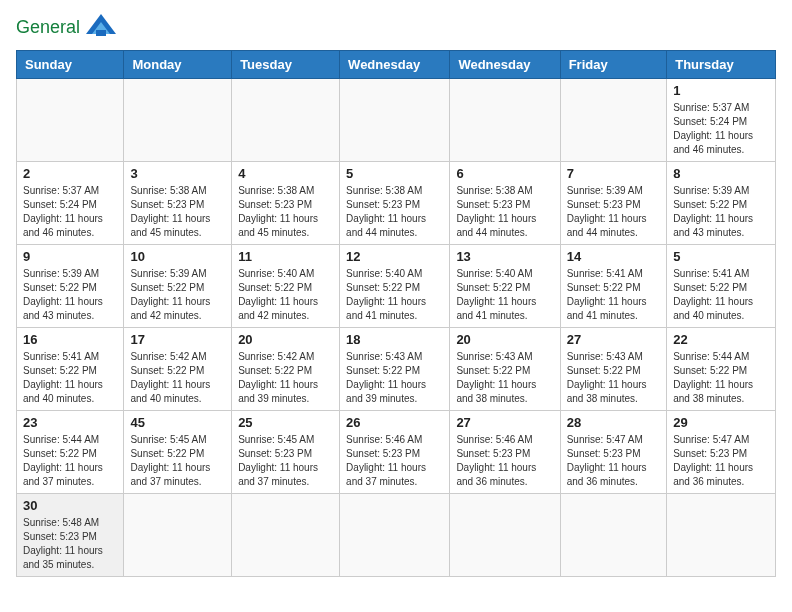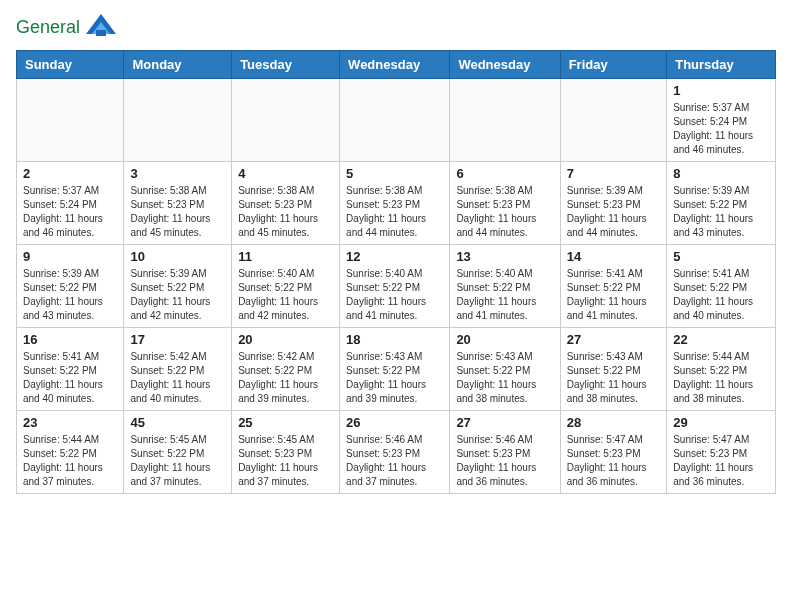--- a/index.html
+++ b/index.html
@@ -236,14 +236,26 @@
         </td>
         <td>
           <span class="day-number">28</span>
           <div class="day-info">Sunrise: 5:47 AM<br>Sunset: 5:23 PM<br>Daylight: 11 hours and 36 minutes.</div>
         </td>
         <td>
           <span class="day-number">29</span>
           <div class="day-info">Sunrise: 5:47 AM<br>Sunset: 5:23 PM<br>Daylight: 11 hours and 36 minutes.</div>
         </td>
       </tr>
+      <tr class="last-row">
+        <td>
+          <span class="day-number">30</span>
+          <div class="day-info">Sunrise: 5:48 AM<br>Sunset: 5:23 PM<br>Daylight: 11 hours and 35 minutes.</div>
+        </td>
+        <td class="empty"></td>
+        <td class="empty"></td>
+        <td class="empty"></td>
+        <td class="empty"></td>
+        <td class="empty"></td>
+        <td class="empty"></td>
+      </tr>
     </tbody>
 </table>
 
 </body></html>

